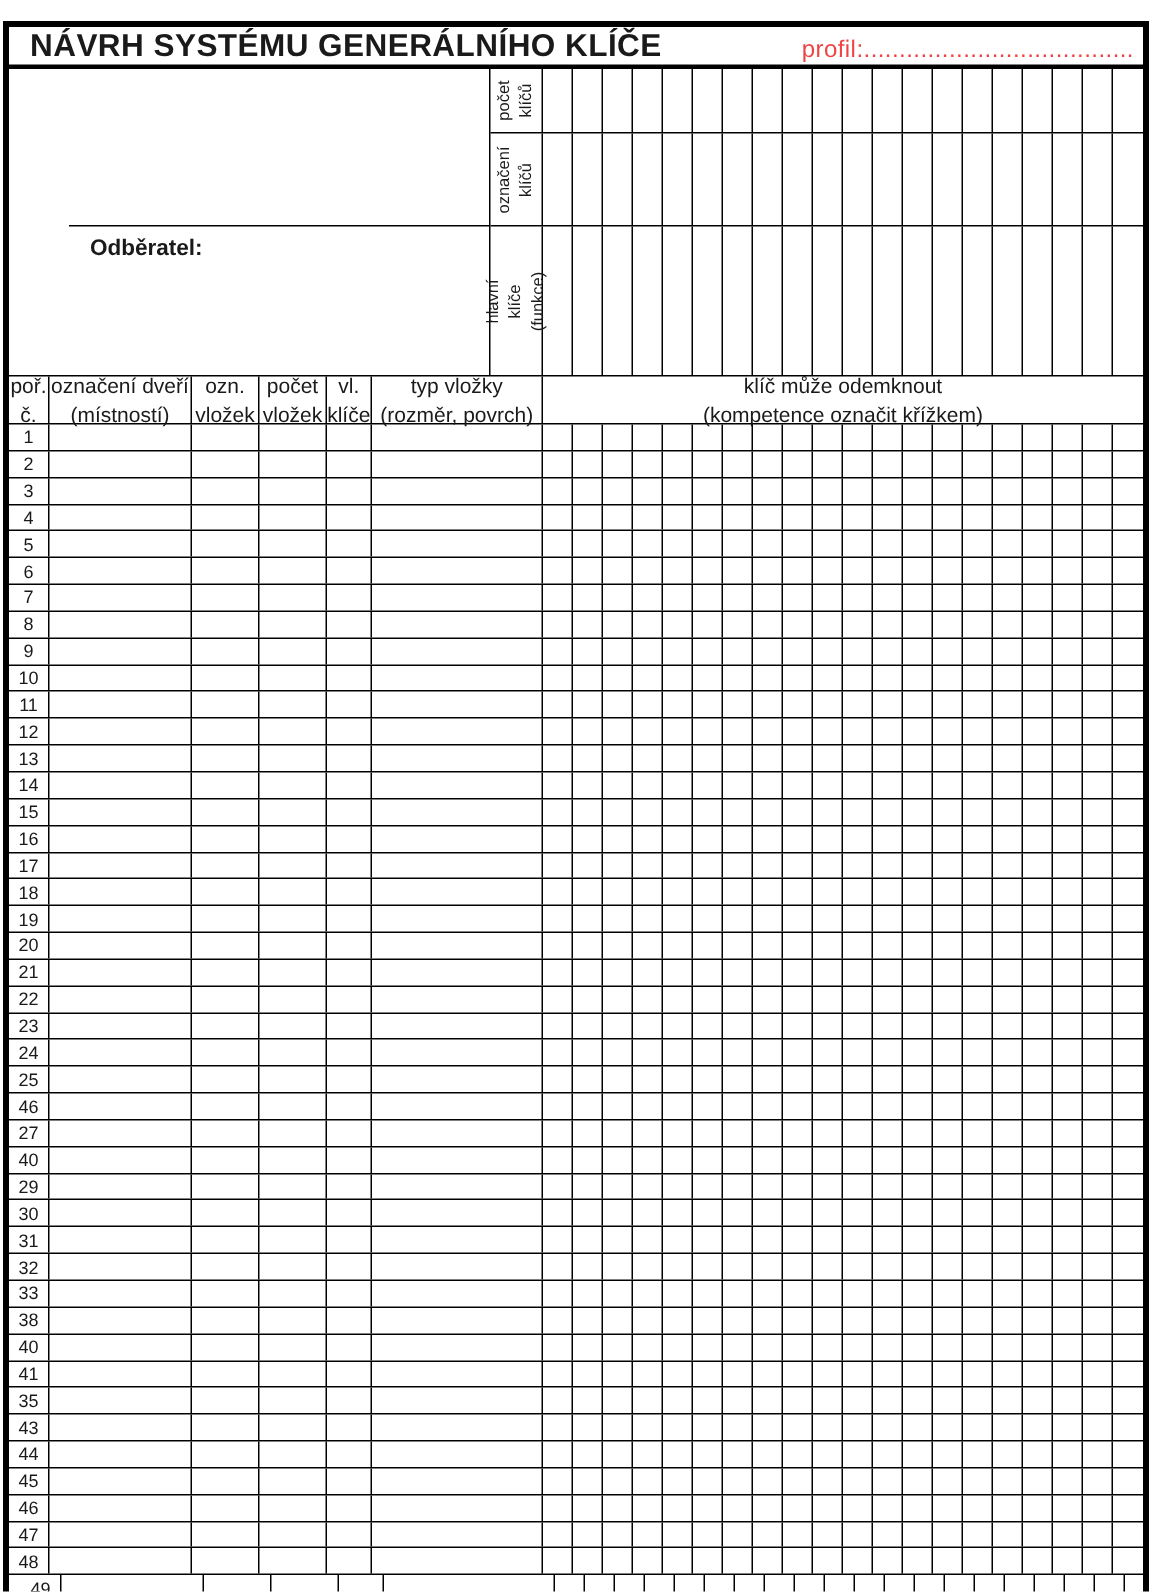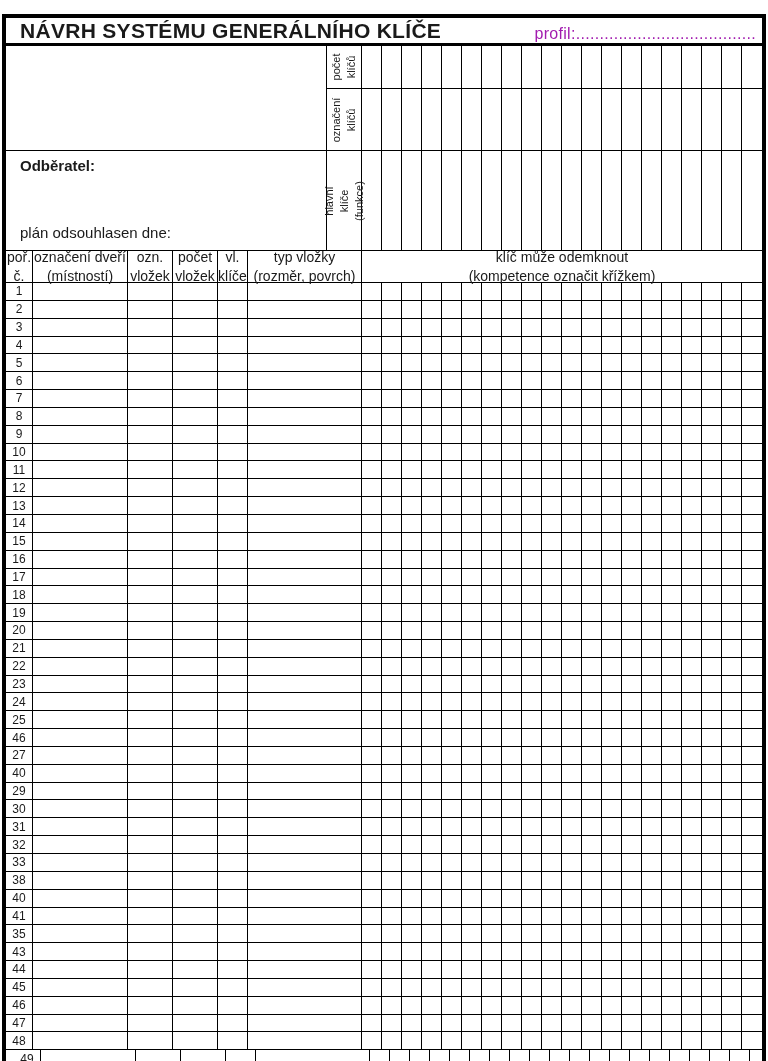--- a/index.html
+++ b/index.html
@@ -32,35 +32,35 @@
     height:28px;flex:0 0 28px;
     border-bottom:3px solid var(--border);
     display:flex;align-items:center;justify-content:space-between;
     padding:0 6px 0 14px;
   }
   .title{
     font-size:21px;font-weight:bold;letter-spacing:0.3px;
     white-space:nowrap;
   }
   .profil{
-    font-size:16px;color:#a21caf;
+    font-size:16px;color:#ef4444;
     align-self:flex-end;line-height:1.1;
     white-space:nowrap;letter-spacing:0.3px;
   }
 
   
   .top-section{
     height:205px;flex:0 0 205px;
     border-bottom:1px solid var(--border);
     display:flex;
   }
   .top-left{
     width:321px;flex:0 0 321px;
     border-right:1px solid var(--border);
-    display:flex;flex-direction:column;
+    display:flex;flex-direction:column;padding-left:40px;
   }
   .top-left-empty{
     height:105px;flex:0 0 105px;
     border-bottom:1px solid var(--border);
   }
   .top-left-text{
     flex:1;display:flex;flex-direction:column;justify-content:space-between;
     padding:6px 0 9px 14px;
   }
   .odberatel{font-size:15px;font-weight:bold;}
@@ -131,21 +131,20 @@
     <div class="titlebar">
       <div class="title">NÁVRH SYSTÉMU GENERÁLNÍHO KLÍČE</div>
       <div class="profil"><span>profil:</span><span>......................................</span></div>
     </div>
 
     <div class="top-section">
       <div class="top-left">
         <div class="top-left-empty"></div>
         <div class="top-left-text">
           <div class="odberatel">Odběratel:</div>
-          <div class="plan">plán odsouhlasen dne:</div>
         </div>
       </div>
       <div class="top-right">
         <div class="trow trow-1">
           <div class="label-cell">
               <span class="rot">počet
 klíčů</span>
             </div>
           <div class="keycells">
               <div class="keycell"></div>

